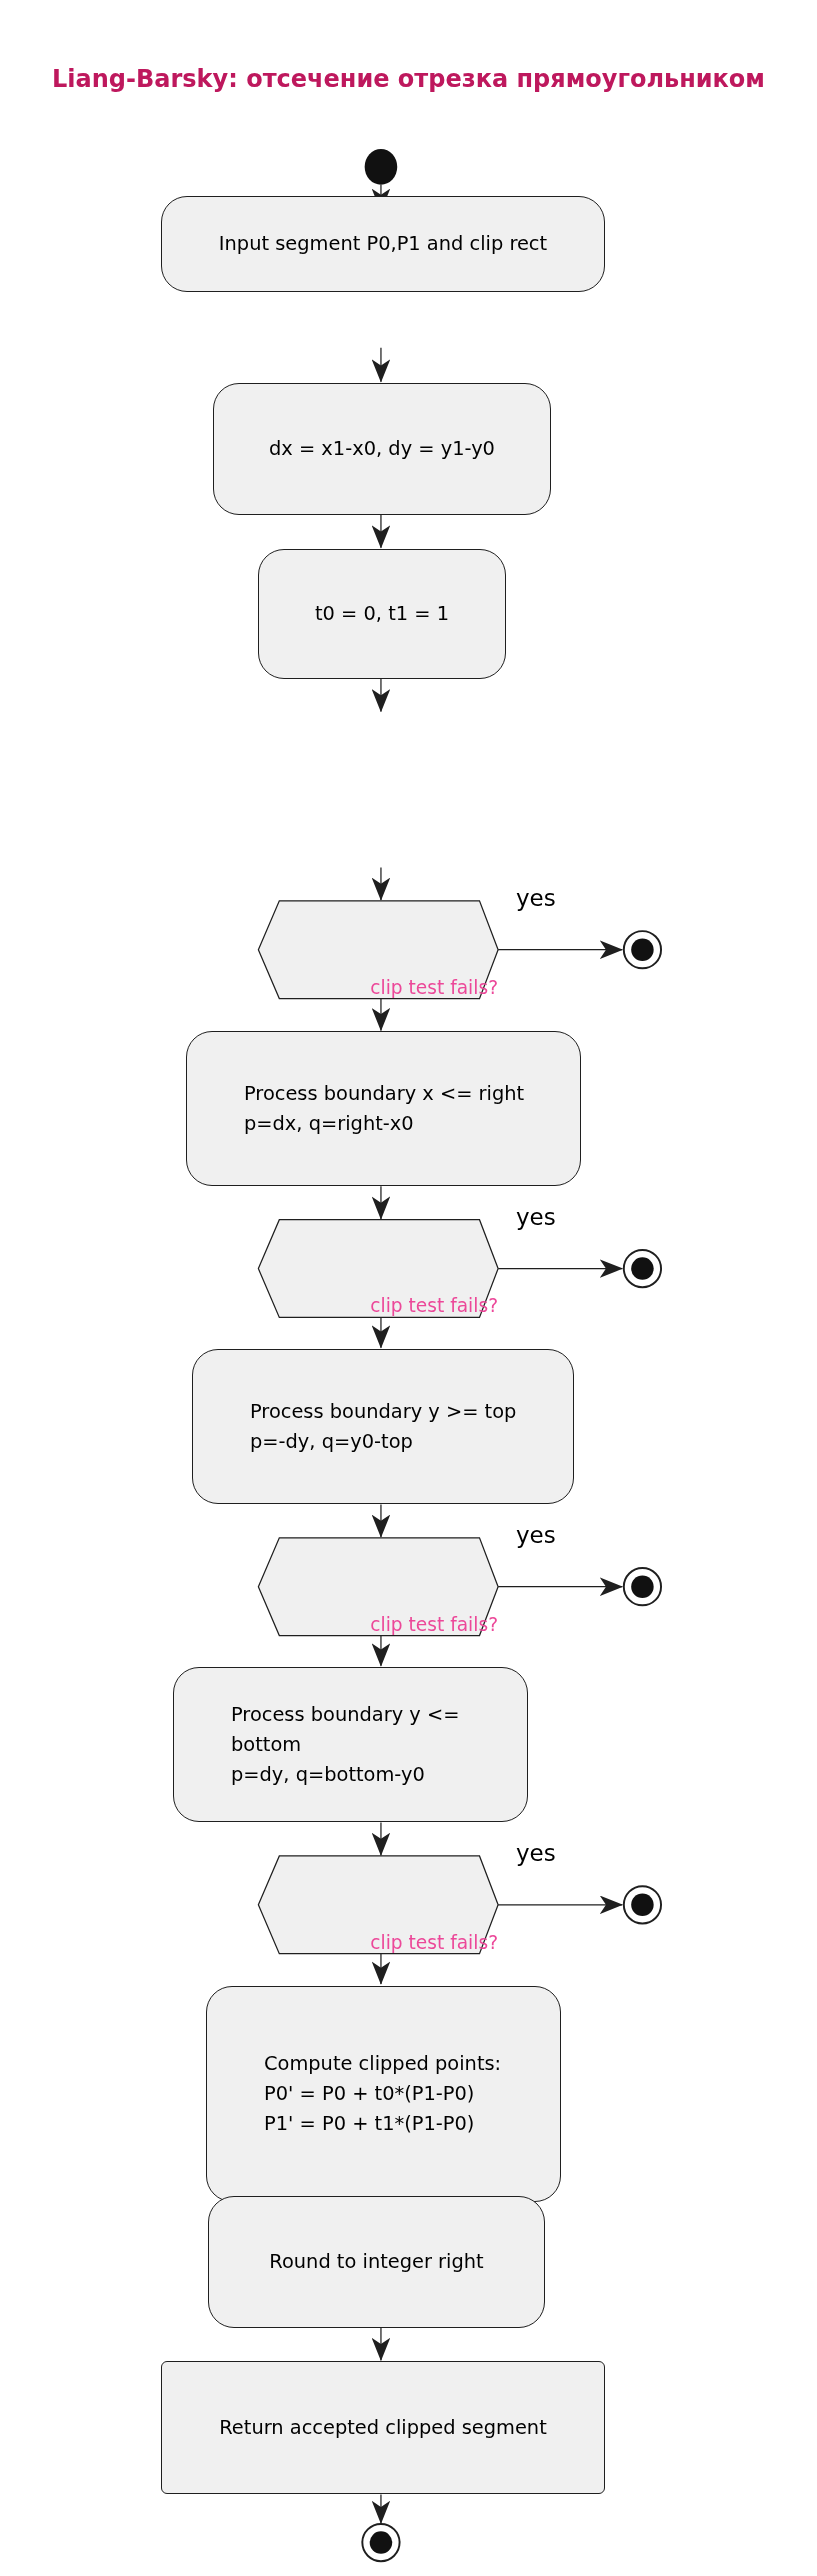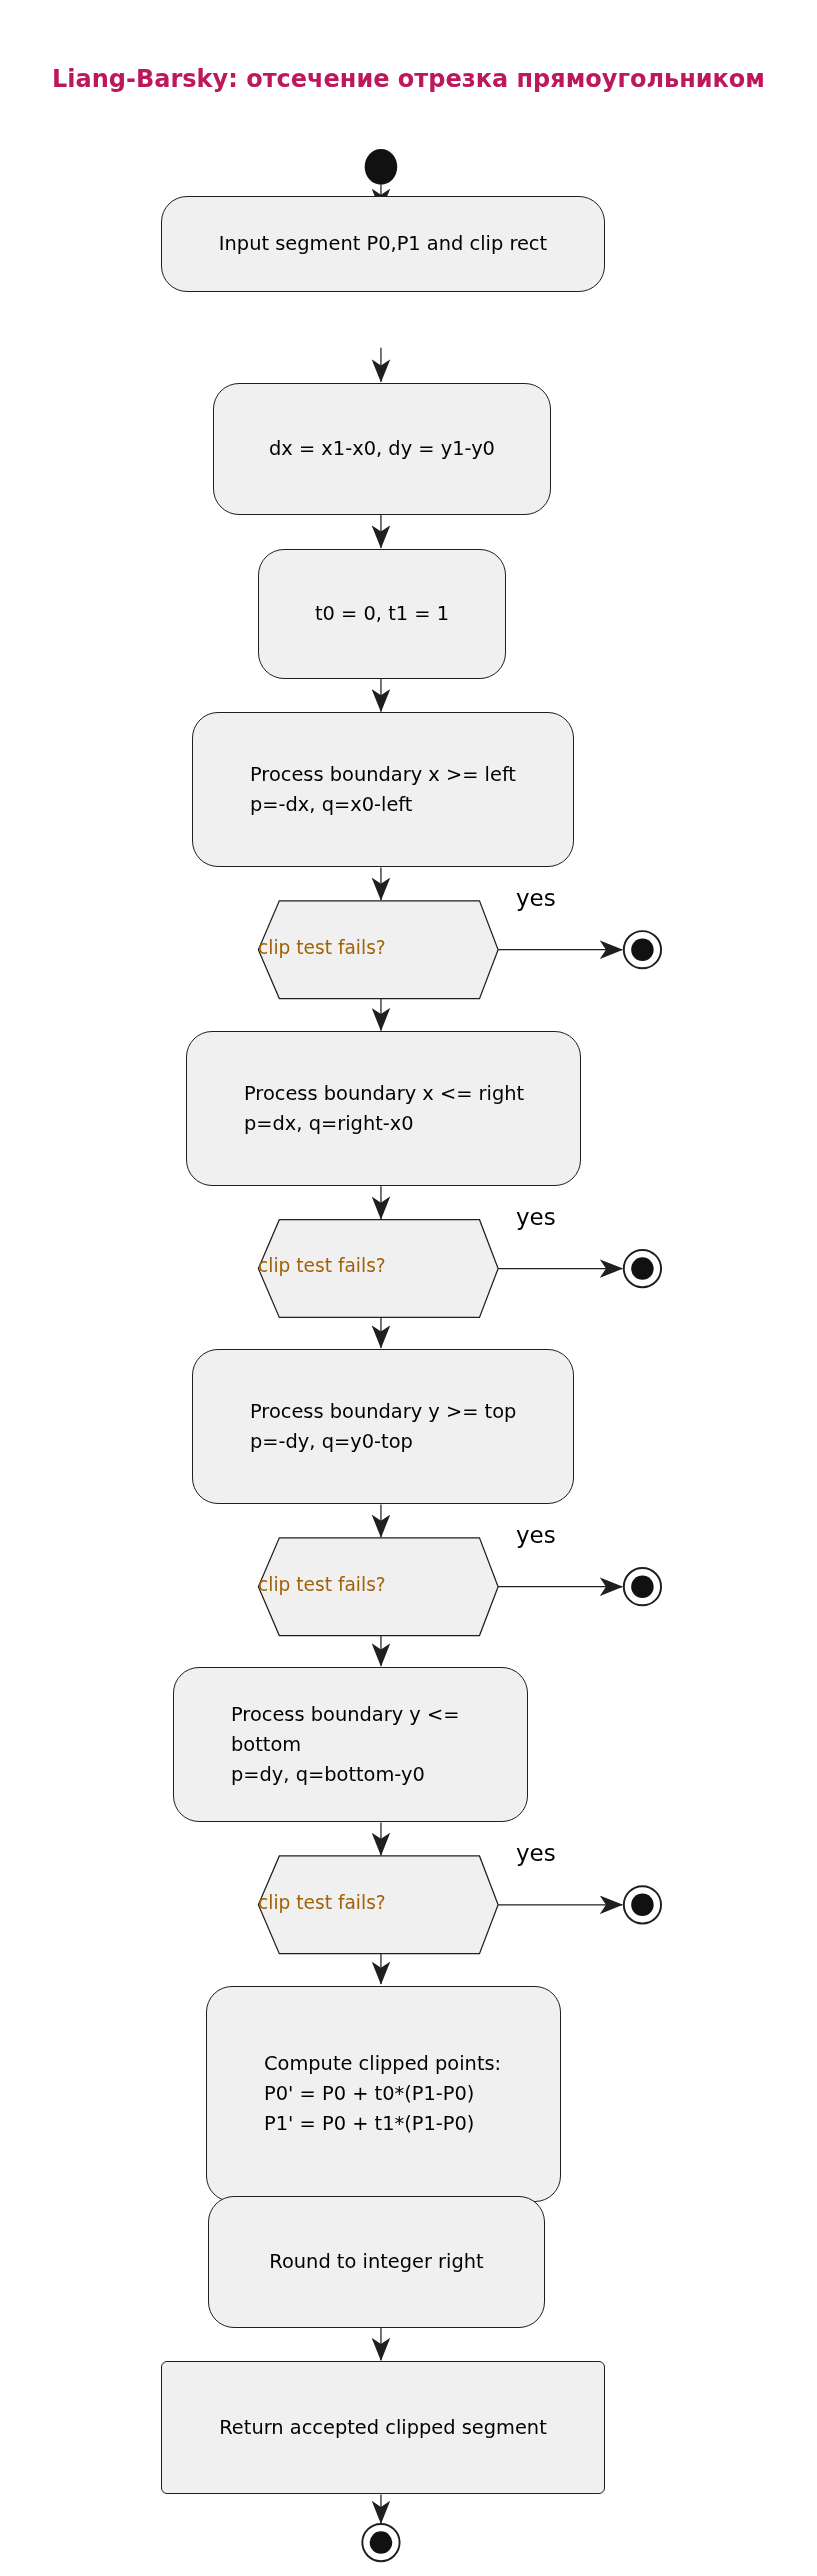--- a/index.html
+++ b/index.html
@@ -35,21 +35,21 @@
     border:1.2px solid var(--node-stroke);
     border-radius:26px;
     box-sizing:border-box;
     display:flex;flex-direction:column;justify-content:center;
     font-size:19.4px;line-height:30px;color:#000;
   }
   .node.center{align-items:center;text-align:center;}
   .node.left{align-items:flex-start;padding-left:57px;padding-right:15.5px;text-align:left;}
   .hex-label{
     position:absolute;width:240px;left:258px;
-    text-align:left;font-size:18.6px;line-height:22px;color:#a16207;
+    text-align:right;font-size:18.6px;line-height:22px;color:#ec4899;margin-top:40px;
   }
   .yes-label{
     position:absolute;left:516px;
     font-size:23px;line-height:22px;color:#000;
   }
 </style>
 </head>
 <body>
 
 <div class="canvas">
@@ -121,24 +121,20 @@
   </div>
 
   <div class="node center" style="left:213px;top:383px;width:338px;height:132px;">
     <span>dx = x1-x0, dy = y1-y0</span>
   </div>
 
   <div class="node center" style="left:258px;top:549px;width:248px;height:130px;">
     <span>t0 = 0, t1 = 1</span>
   </div>
 
-  <div class="node left" style="left:192px;top:712px;width:382px;height:155px;">
-    <span>Process boundary x &gt;= left</span>
-    <span>p=-dx, q=x0-left</span>
-  </div>
 
   <div class="node left" style="left:186px;top:1031px;width:395px;height:155px;">
     <span>Process boundary x &lt;= right</span>
     <span>p=dx, q=right-x0</span>
   </div>
 
   <div class="node left" style="left:192px;top:1349px;width:382px;height:155px;">
     <span>Process boundary y &gt;= top</span>
     <span>p=-dy, q=y0-top</span>
   </div>

